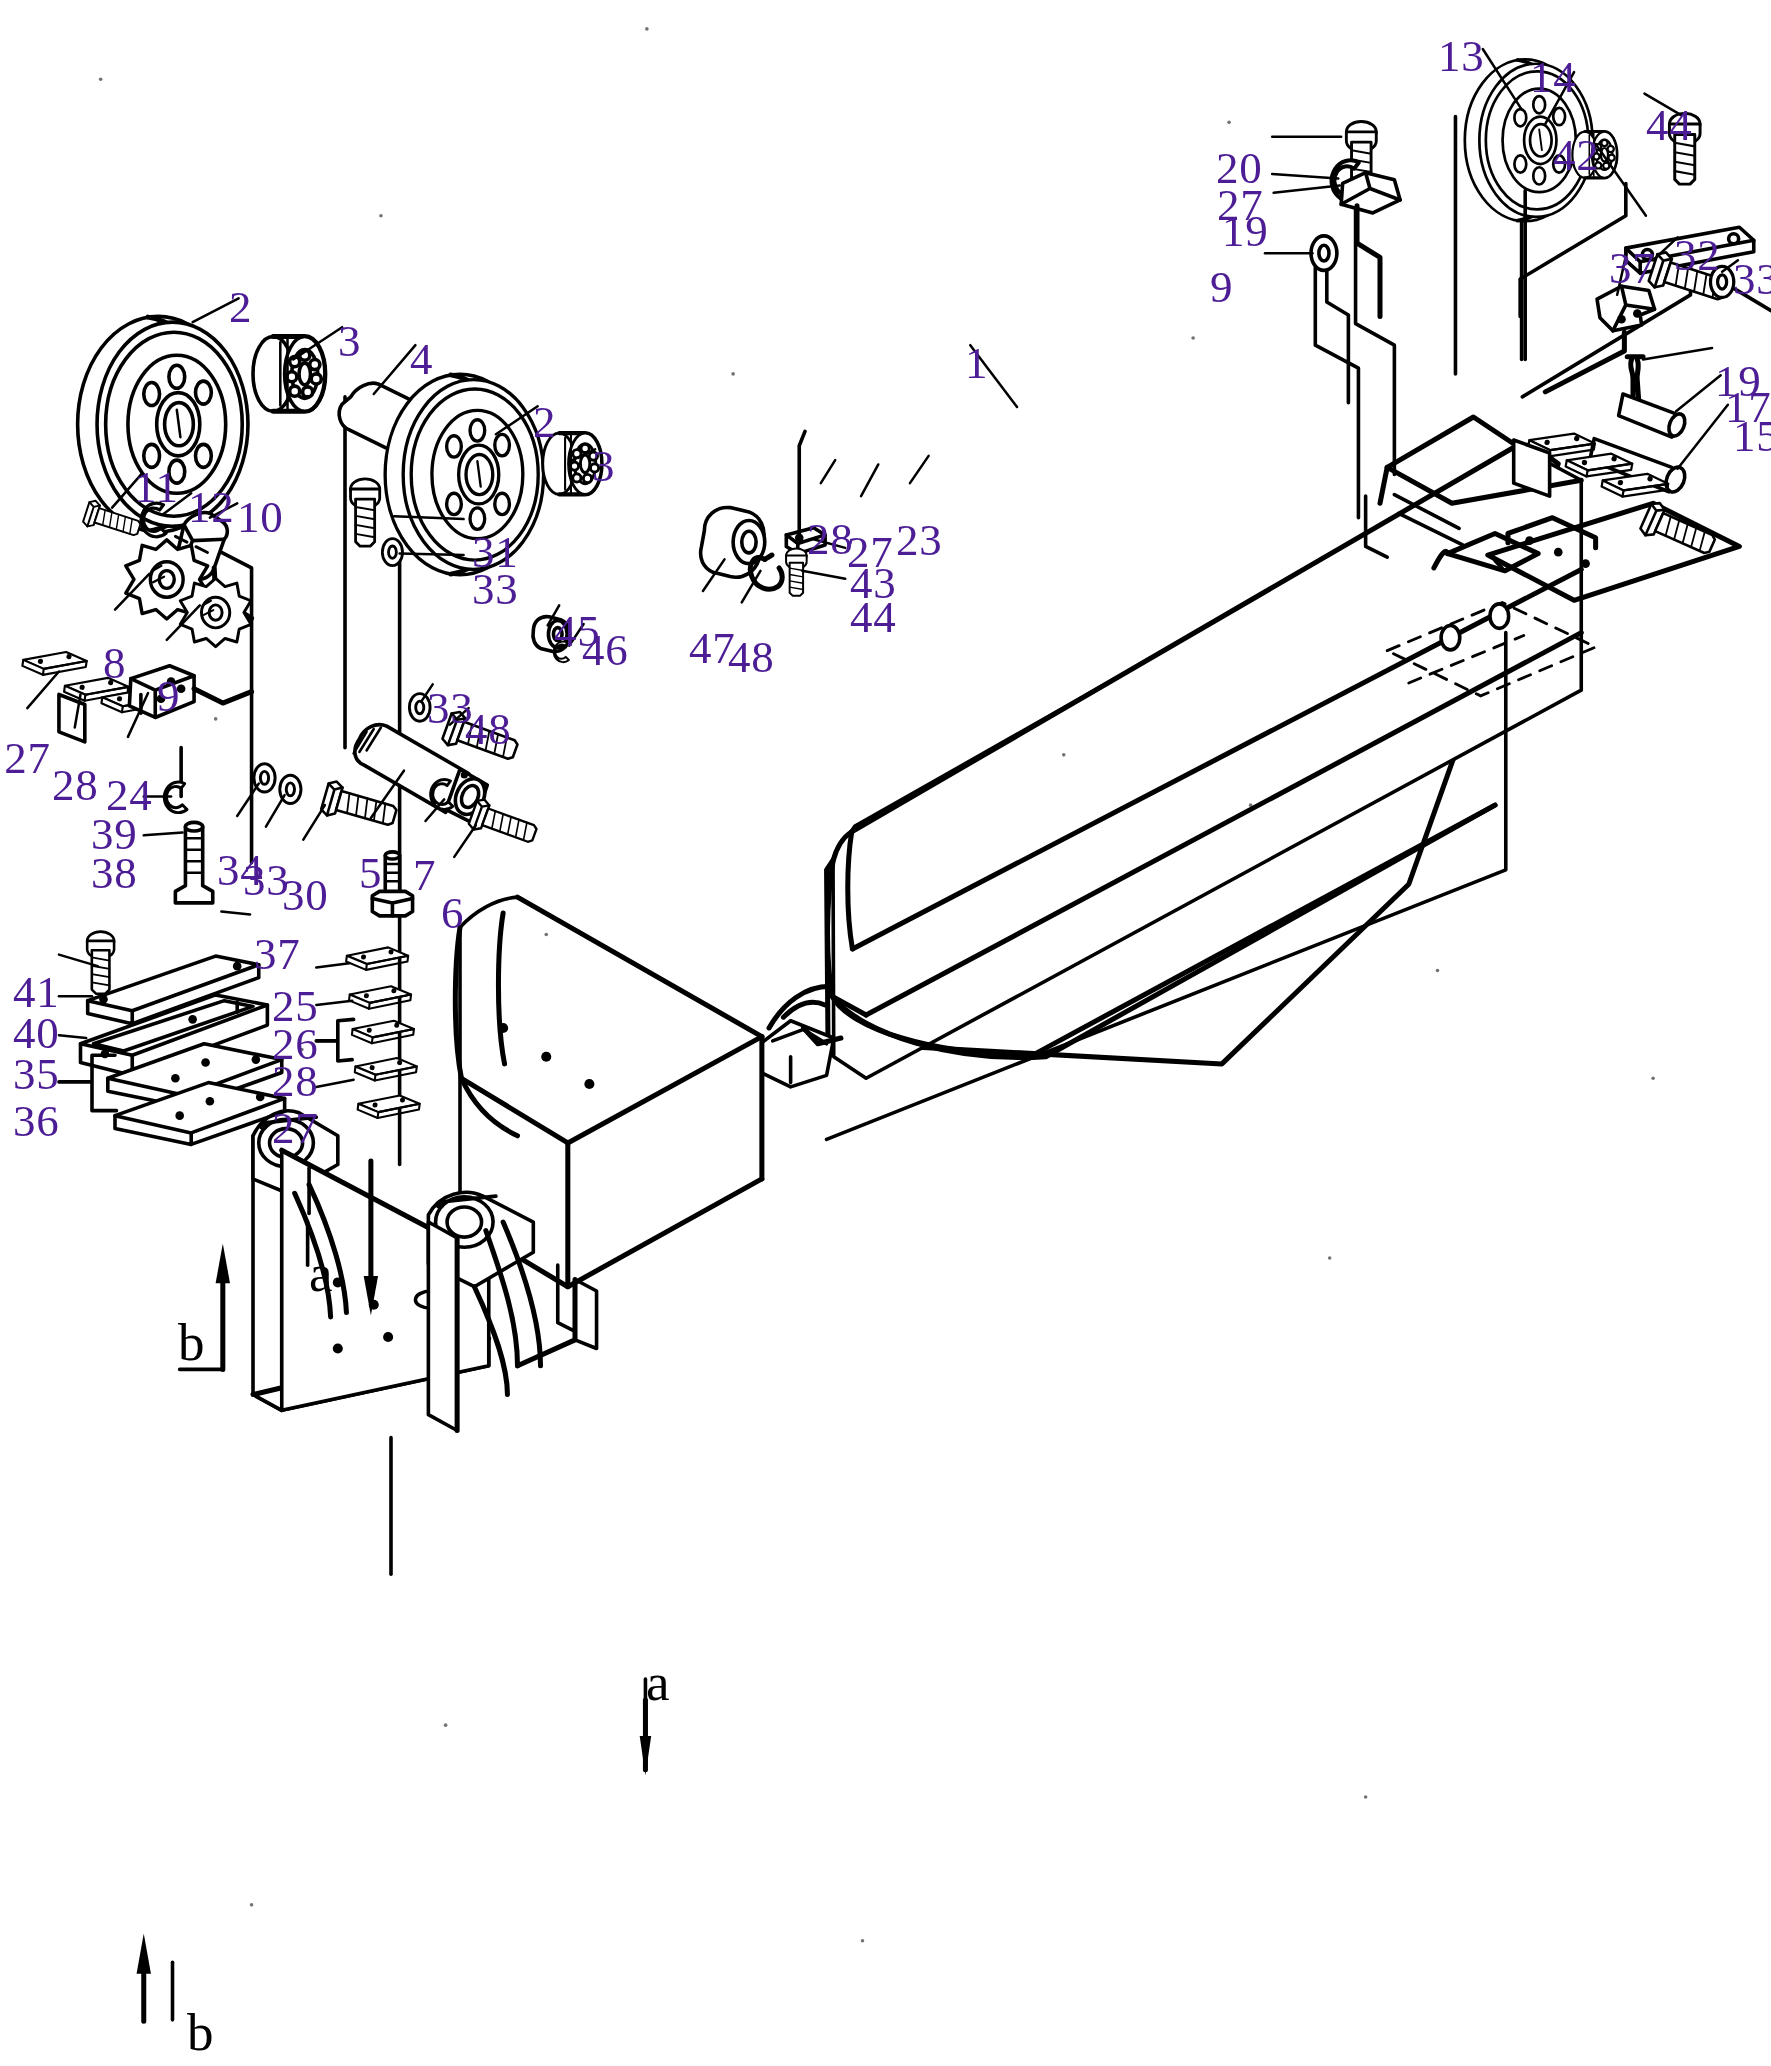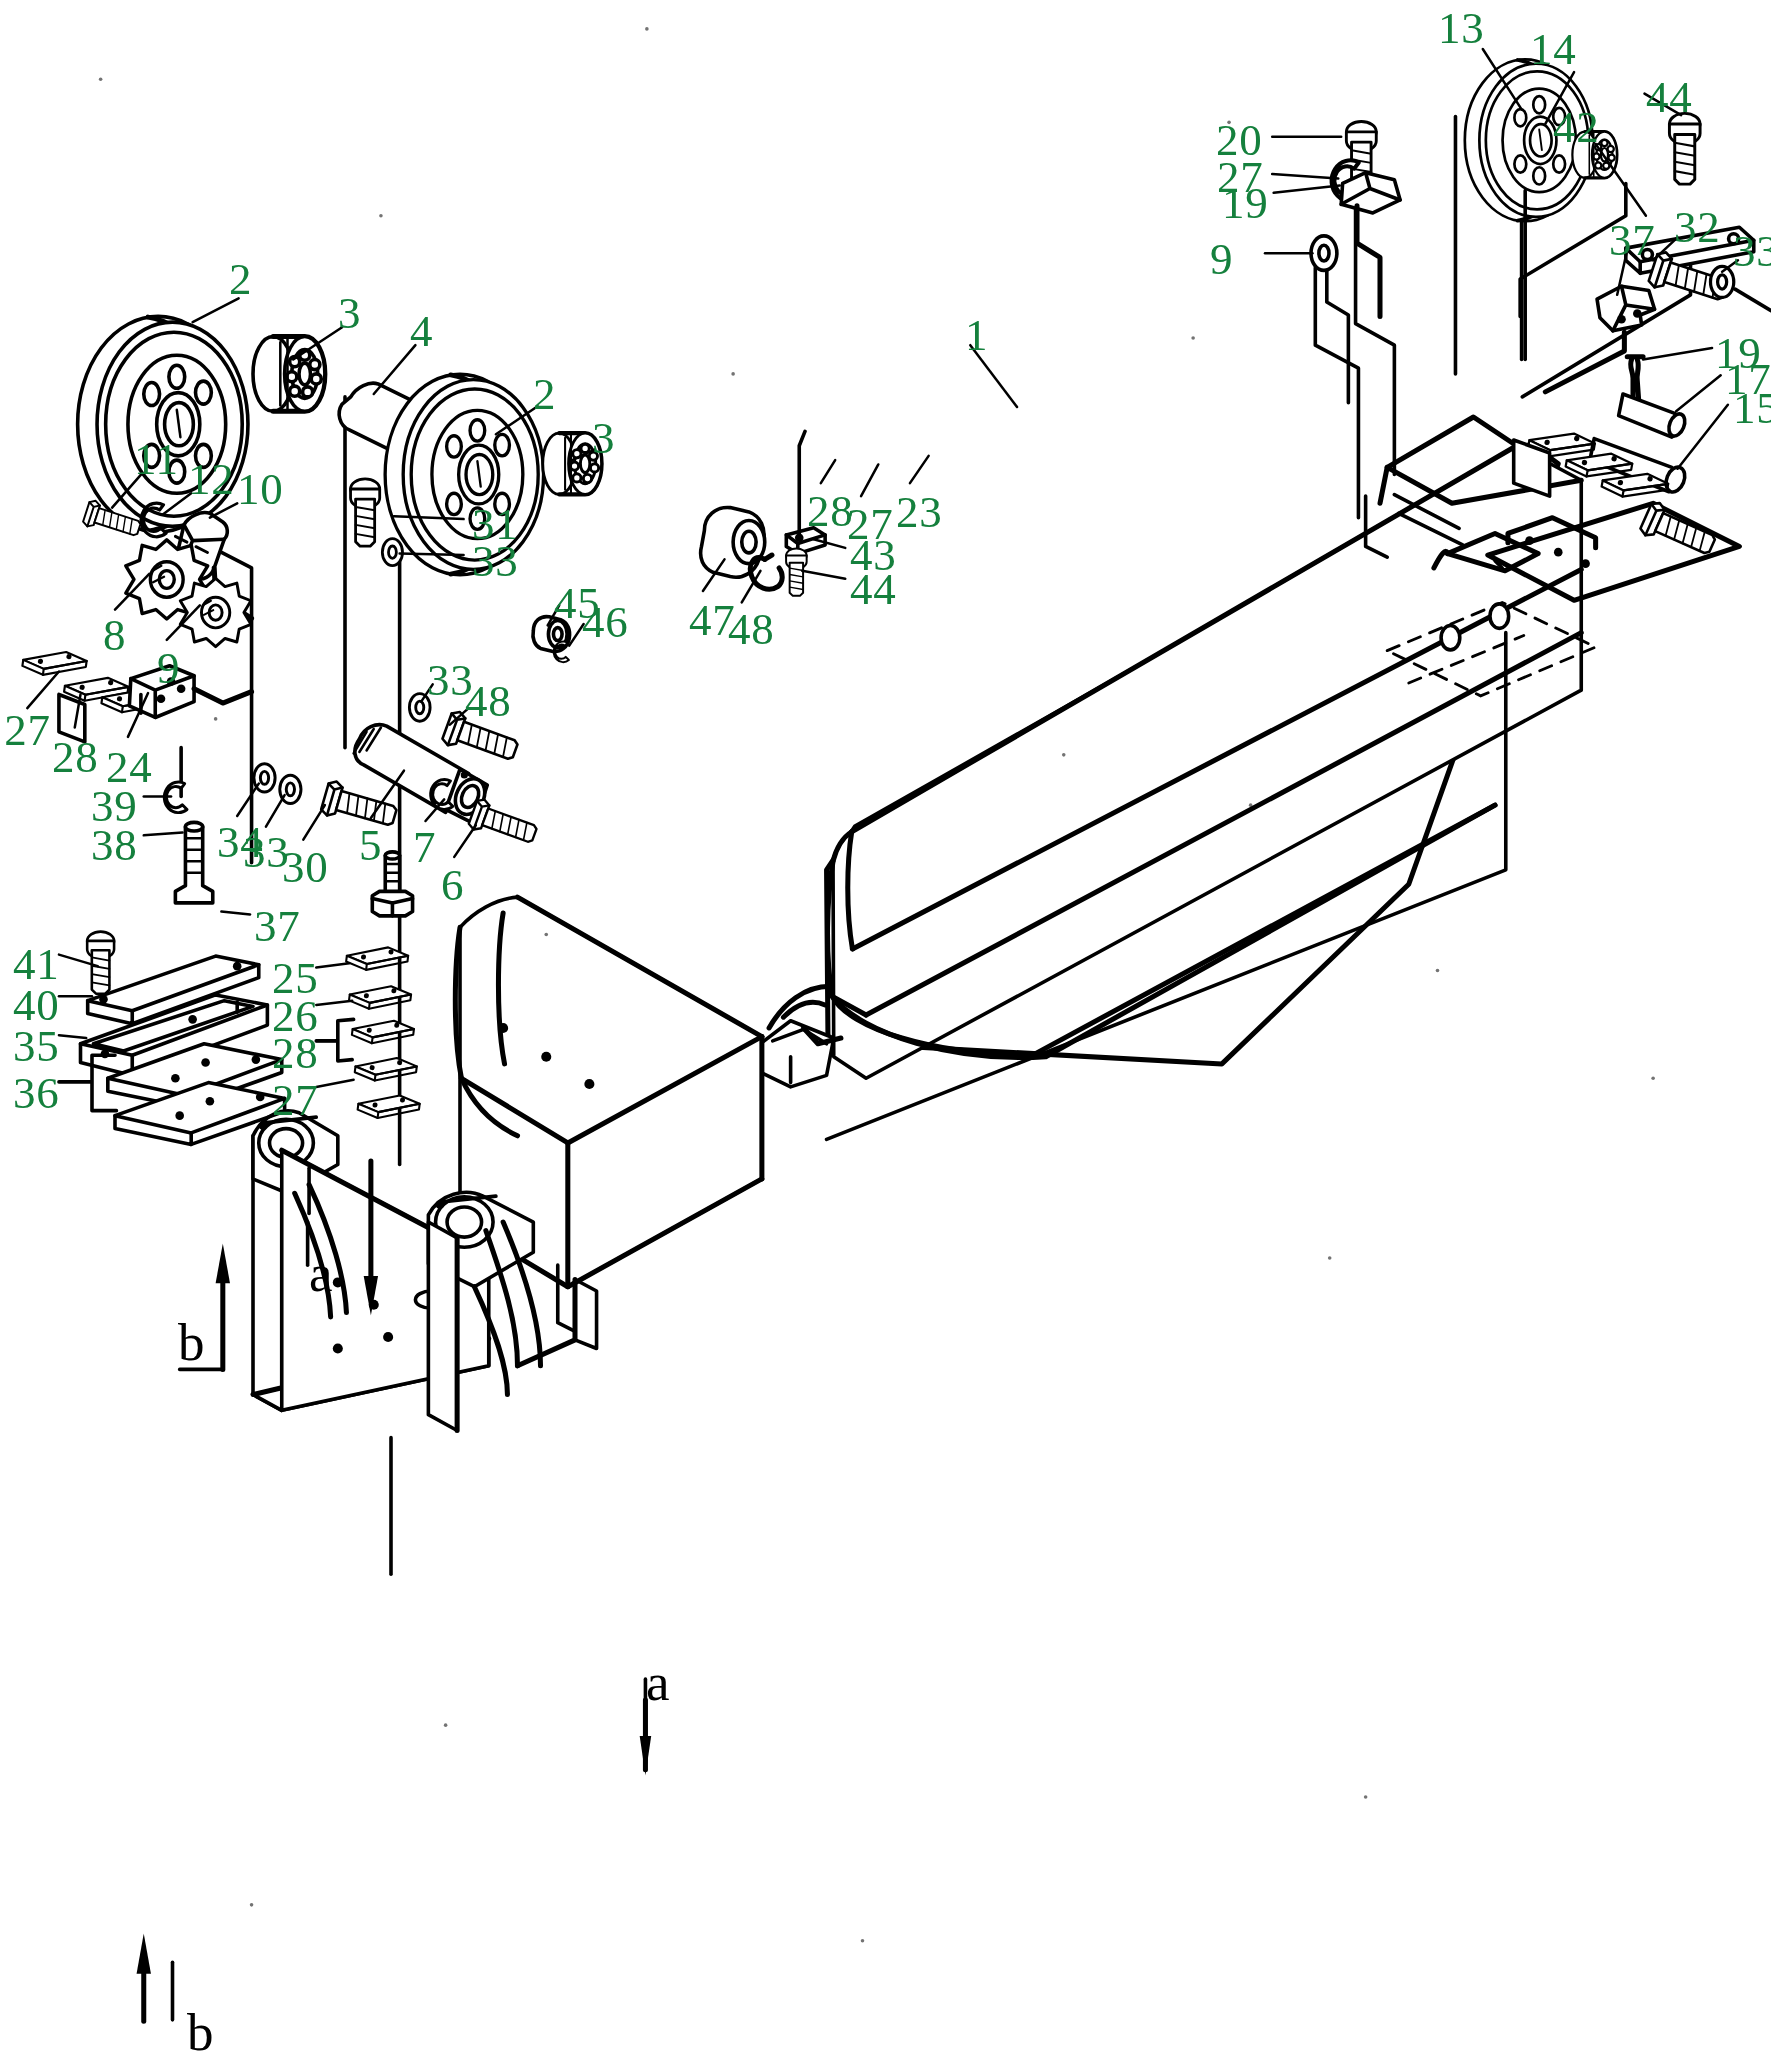--- a/index.html
+++ b/index.html
@@ -6,24 +6,25 @@
   body{font-family:"Liberation Serif", serif;}
   #sheet{
     position:relative;width:1771px;height:2066px;background:#fff;overflow:hidden;
   }
   #sheet svg{position:absolute;left:0;top:0;width:1771px;height:2066px;}
   .callout{
     position:absolute;
     font-family:"Liberation Serif", serif;
     font-size:45px;
     font-weight:400;
-    color:#15803d;
+    color:#4c1d95;
     line-height:1;
     white-space:nowrap;
     letter-spacing:0.7px;
+    margin-top:28px;
   }
   .secmark{
     position:absolute;
     font-family:"Liberation Serif", serif;
     font-size:53px;
     color:#000;
     line-height:1;
     white-space:nowrap;
   }
 </style>

